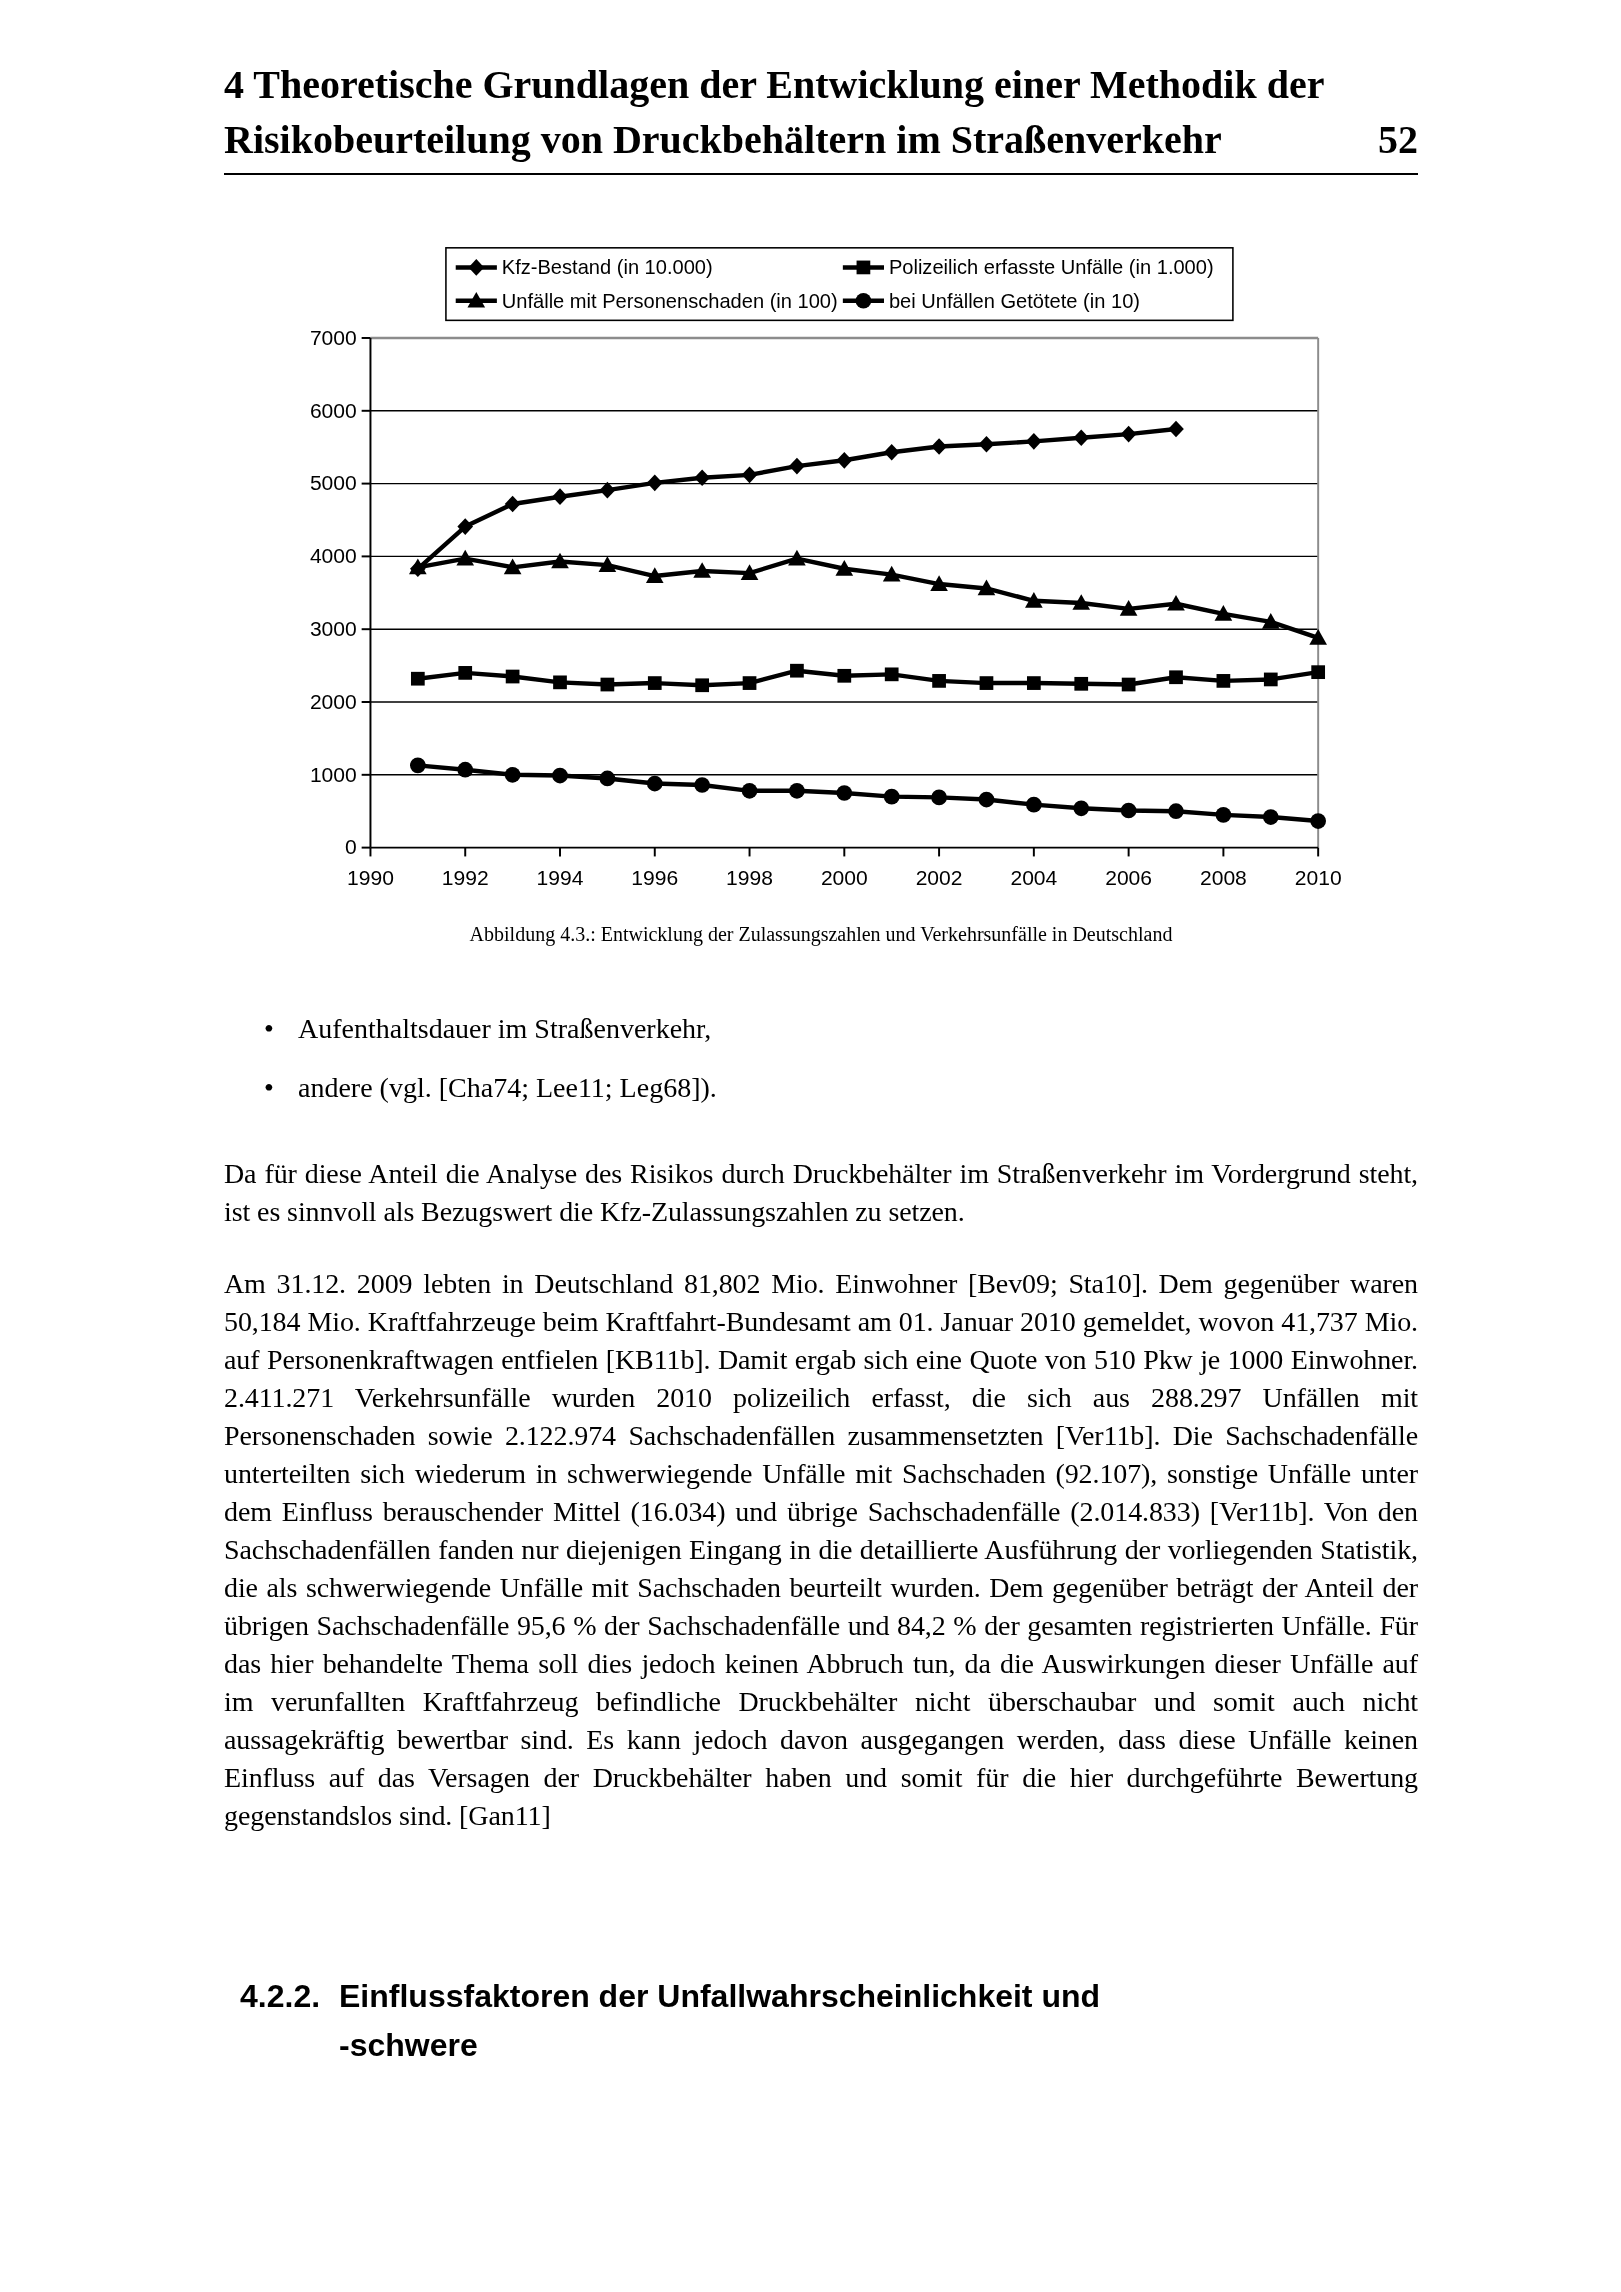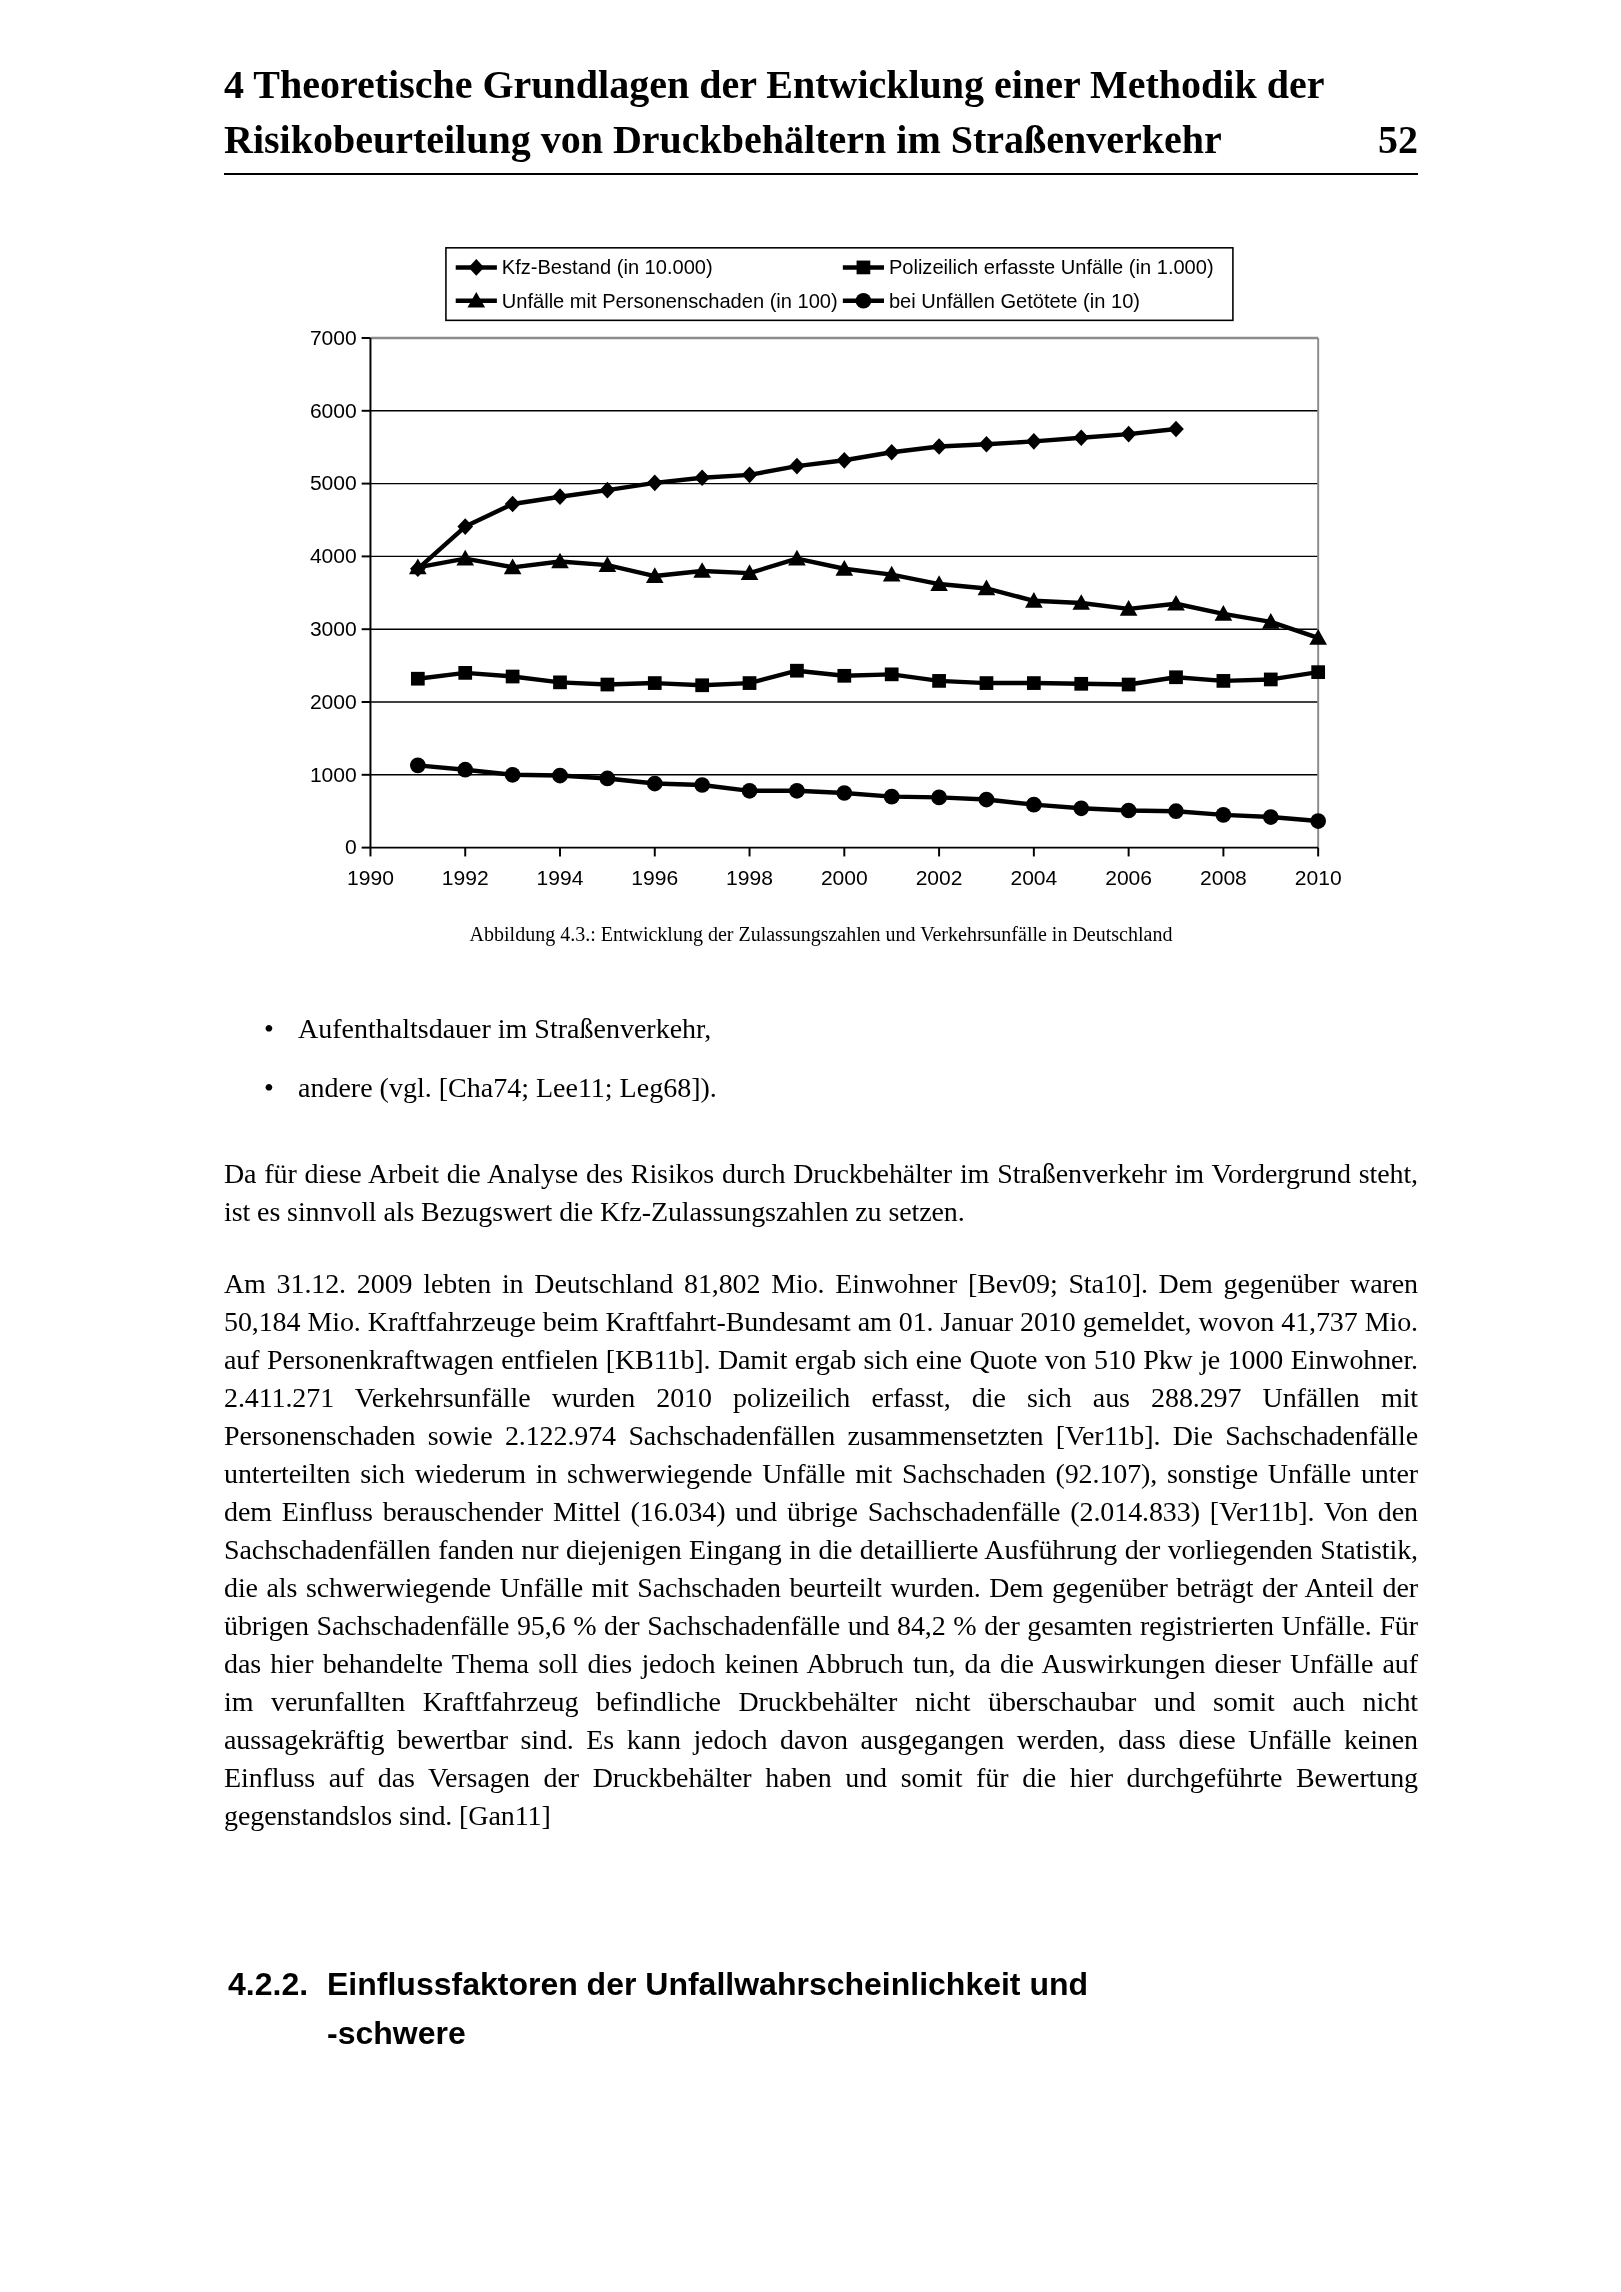--- a/index.html
+++ b/index.html
@@ -42,21 +42,21 @@
     font-size: 28px; line-height: 38px; letter-spacing: -0.1px;
     text-align: justify; text-justify: inter-word;
   }
   .para-intro { top: 1127px; }
   .para-statistics { top: 1237px; }
   .para-consequences { top: 2109px; }
 
   
   .section-heading {
     position: absolute; top: 1956px; left: 224px; width: 1194px;
-    display: flex; margin: 4px;
+    display: flex; margin: 16px;
     font-family: "Liberation Sans", sans-serif;
     font-weight: bold; font-size: 32px; line-height: 49px;
   }
   .sec-num { width: 99px; flex: 0 0 99px; }
   .sec-title { flex: 1; }
 </style>
 </head>
 <body>
 
 <div class="page">
@@ -230,21 +230,21 @@
       </svg>
   </div>
 
   <div class="fig-caption">Abbildung 4.3.: Entwicklung der Zulassungszahlen und Verkehrsunfälle in Deutschland</div>
 
   <ul class="bullet-list">
     <li>Aufenthaltsdauer im Straßenverkehr,</li>
     <li>andere (vgl. [Cha74; Lee11; Leg68]).</li>
   </ul>
 
-  <p class="para para-intro">Da für diese Arbeit die Analyse des Risikos durch Druckbehälter im Straßenverkehr im Vordergrund steht, ist es sinnvoll als Bezugswert die Kfz-Zulassungszahlen zu setzen.</p>
+  <p class="para para-intro">Da für diese Anteil die Analyse des Risikos durch Druckbehälter im Straßenverkehr im Vordergrund steht, ist es sinnvoll als Bezugswert die Kfz-Zulassungszahlen zu setzen.</p>
 
   <p class="para para-statistics">Am 31.12. 2009 lebten in Deutschland 81,802 Mio. Einwohner [Bev09; Sta10]. Dem gegenüber waren 50,184 Mio. Kraftfahrzeuge beim Kraftfahrt-Bundesamt am 01. Januar 2010 gemeldet, wovon 41,737 Mio. auf Personenkraftwagen entfielen [KB11b]. Damit ergab sich eine Quote von 510 Pkw je 1000 Einwohner. 2.411.271 Verkehrsunfälle wurden 2010 polizeilich erfasst, die sich aus 288.297 Unfällen mit Personenschaden sowie 2.122.974 Sachschadenfällen zusammensetzten [Ver11b]. Die Sachschadenfälle unterteilten sich wiederum in schwerwiegende Unfälle mit Sachschaden (92.107), sonstige Unfälle unter dem Einfluss berauschender Mittel (16.034) und übrige Sachschadenfälle (2.014.833) [Ver11b]. Von den Sachschadenfällen fanden nur diejenigen Eingang in die detaillierte Ausführung der vorliegenden Statistik, die als schwerwiegende Unfälle mit Sachschaden beurteilt wurden. Dem gegenüber beträgt der Anteil der übrigen Sachschadenfälle 95,6 % der Sachschadenfälle und 84,2 % der gesamten registrierten Unfälle. Für das hier behandelte Thema soll dies jedoch keinen Abbruch tun, da die Auswirkungen dieser Unfälle auf im verunfallten Kraftfahrzeug befindliche Druckbehälter nicht überschaubar und somit auch nicht aussagekräftig bewertbar sind. Es kann jedoch davon ausgegangen werden, dass diese Unfälle keinen Einfluss auf das Versagen der Druckbehälter haben und somit für die hier durchgeführte Bewertung gegenstandslos sind. [Gan11]</p>
 
   <h2 class="section-heading">
     <span class="sec-num">4.2.2.</span>
     <span class="sec-title"><span>Einflussfaktoren der Unfallwahrscheinlichkeit und</span><br><span>-schwere</span></span>
   </h2>
 
 
 </div>

